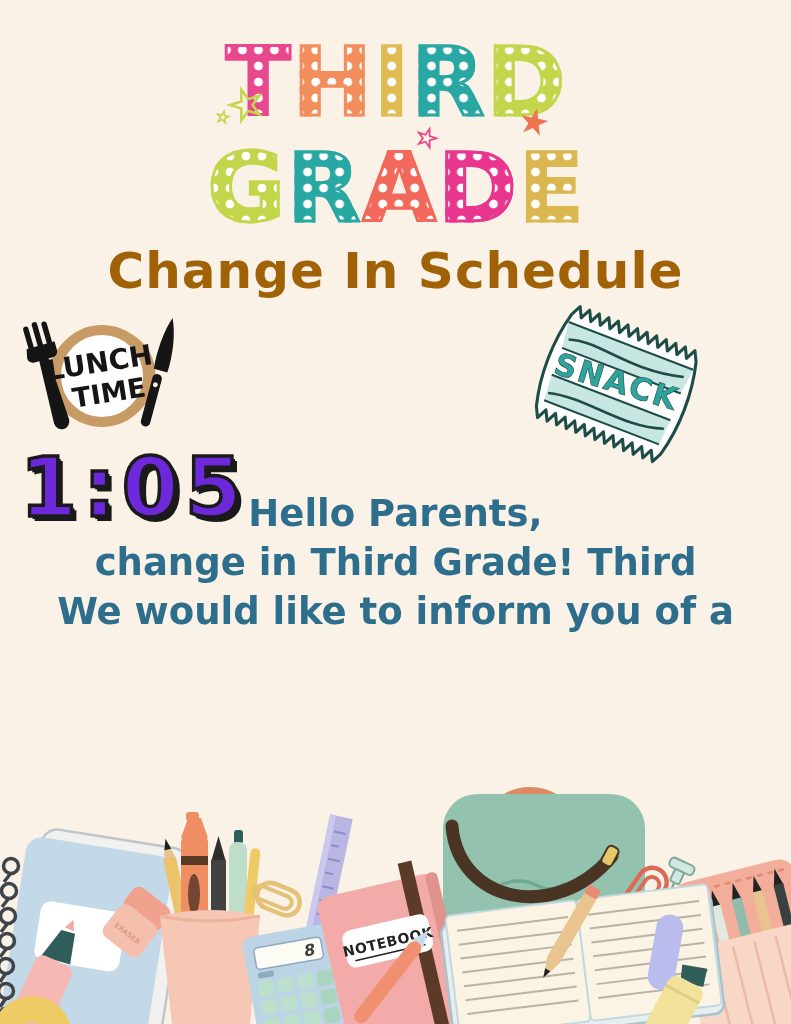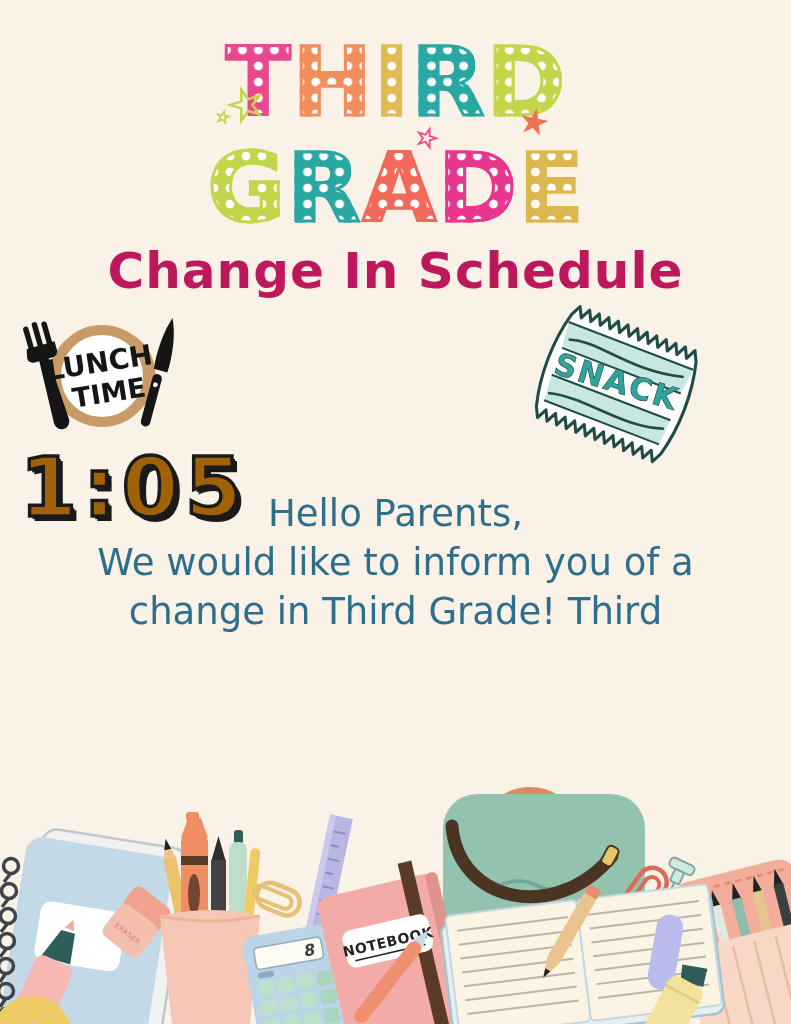--- a/index.html
+++ b/index.html
@@ -29,36 +29,36 @@
   .star-outline-lime{left:228px; top:84px; font-size:40px; color:transparent;
     -webkit-text-stroke:2.5px #C3D64B; transform:rotate(-18deg);}
   .star-sparkle{left:216px; top:110px; font-size:15px; color:transparent;
     -webkit-text-stroke:1.6px #C3D64B; transform:rotate(12deg);}
   .star-coral{left:518px; top:104px; font-size:36px; color:#F07350; transform:rotate(12deg);}
   .star-outline-pink{left:416px; top:126px; font-size:24px; color:transparent;
     -webkit-text-stroke:1.8px #E8478B; transform:rotate(18deg);}
   
   .heading{
     position:absolute; top:242px; left:0; width:100%; text-align:center;
-    font-size:50px; font-weight:bold; color:#be185d; letter-spacing:1px;
+    font-size:50px; font-weight:bold; color:#a16207; letter-spacing:1px;
   }
   
   .lunch-badge{position:absolute; left:12px; top:310px; width:180px; height:138px;}
   .snack-pack{position:absolute; left:538px; top:304px; width:155px; height:164px;
     transform:rotate(21deg);}
   .time-big{
     position:absolute; left:20px; top:440px; width:210px;
-    font-size:82px; font-weight:900; letter-spacing:6px; color:#a16207;
+    font-size:82px; font-weight:900; letter-spacing:6px; color:#6d28d9;
     -webkit-text-stroke:3.5px #1A1A1A;
     text-shadow:3px 3px 0 #1A1A1A, 5px 5px 0 #1A1A1A;
   }
   
   .message{
     position:absolute; top:489px; left:0; width:100%; text-align:center;
-    font-size:37px; line-height:49px; color:#2D6E8D; font-weight:400;
+    font-size:37px; line-height:49px; color:#2D6E8D; font-weight:700;
     letter-spacing:0;
   }
   
   .supplies{position:absolute; left:0; top:774px; width:791px; height:250px;}
   svg text{font-family:"DejaVu Sans", sans-serif;}
 </style>
 </head>
 <body>
 
 <div class="page">
@@ -111,22 +111,22 @@
       <path d="M16 54 C 45 44, 80 62, 134 48" stroke="#1E4D48" stroke-width="2.5" fill="none"></path>
       <path d="M16 110 C 52 100, 95 116, 134 102" stroke="#1E4D48" stroke-width="2.5" fill="none"></path>
       <text x="75" y="86" text-anchor="middle" font-size="30" font-weight="900" letter-spacing="2" fill="#2FA49D" stroke="#1E4D48" stroke-width="0.6" transform="rotate(-4 75 80)">SNACK</text>
     </svg>
   </div>
 
   <div class="time-big">1:05</div>
 
   <div class="message">
     <div>Hello Parents,</div>
+    <div>change in Third Grade! Third</div>
     <div>We would like to inform you of a</div>
-    <div>change in Third Grade! Third</div>
   </div>
 
   <div class="supplies">
     <svg viewBox="0 0 791 250" width="791" height="250">
 
       <g>
         <path d="M495 48 C 498 12, 562 12, 565 48" stroke="#DD8A64" stroke-width="16" fill="none" stroke-linecap="round"></path>
         <rect x="443" y="20" width="202" height="230" rx="34" fill="#93C3AE"></rect>
         <path d="M498 112 q 22 -10 40 0 q 14 7 26 -2" stroke="#6FA893" stroke-width="3.5" fill="none" stroke-linecap="round"></path>
         <path d="M452 52 C 458 128, 555 150, 612 82" stroke="#4A3524" stroke-width="13" fill="none" stroke-linecap="round"></path>

